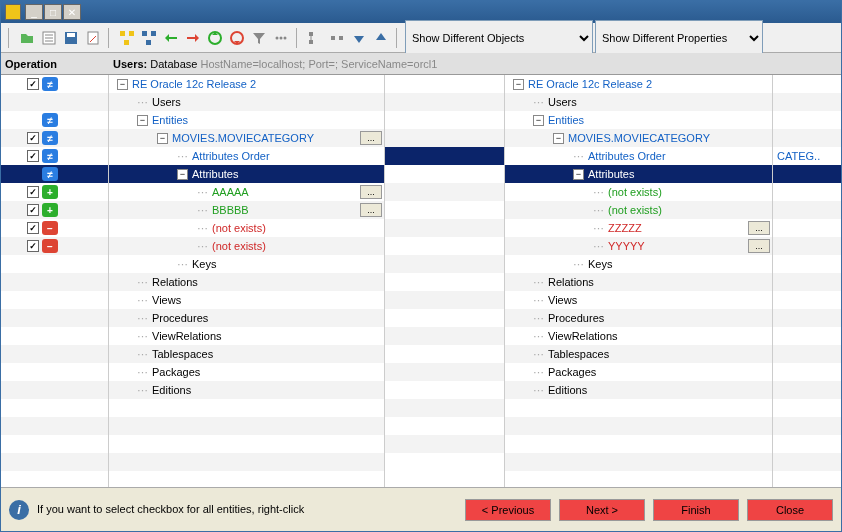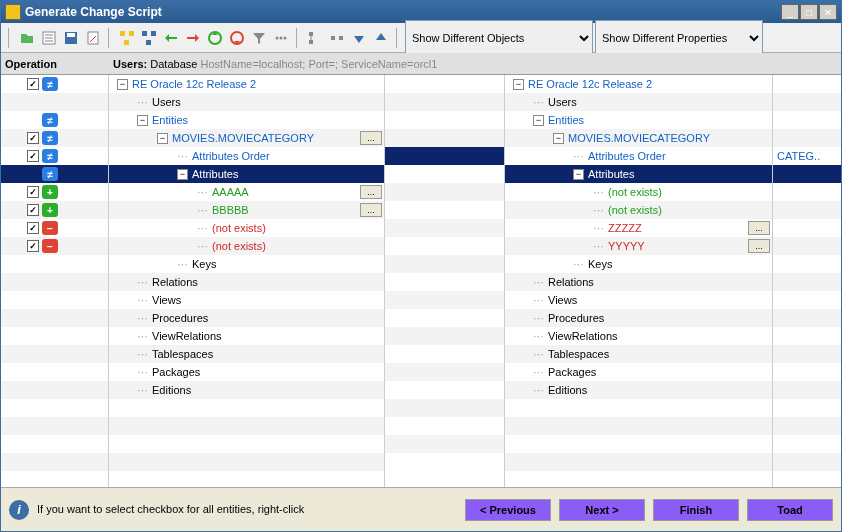--- a/index.html
+++ b/index.html
@@ -53,30 +53,29 @@
 .exp { width: 11px; height: 11px; border: 1px solid #888; display: inline-flex; align-items: center; justify-content: center; font-size: 9px; margin-right: 4px; background: #fff; color: #000; cursor: pointer; }
 .treerow { padding-left: 4px; }
 .lines { color: #aaa; }
 .morebtn { margin-left: auto; margin-right: 2px; width: 22px; height: 14px; background: #ece9d8; border: 1px solid #999; font-size: 9px; display: inline-flex; align-items: center; justify-content: center; cursor: pointer; }
 
 .detcell { padding-left: 4px; color: #1361c5; overflow: hidden; }
 
 .footer { height: 44px; border-top: 1px solid #aaa; background: #ece9d8; display: flex; align-items: center; padding: 4px 8px; gap: 8px; }
 .info-icon { width: 20px; height: 20px; border-radius: 50%; background: #3a6ea5; color: #fff; display: flex; align-items: center; justify-content: center; font-style: italic; font-weight: bold; font-size: 13px; }
 .hint { flex: 1; font-size: 11px; line-height: 1.2; }
-.btn { width: 86px; height: 22px; background: #8b5cf6; border: 1px solid #999; font-size: 11px; cursor: pointer; font-weight: bold; }
+.btn { width: 86px; height: 22px; background: #ef4444; border: 1px solid #999; font-size: 11px; cursor: pointer; }
 </style>
 </head>
 <body>
 
 <div class="window">
 
   <div class="titlebar">
     <span class="icon"></span>
-    <span class="title">Generate Change Script</span>
     <div class="winbtns">
       <span class="winbtn">_</span>
       <span class="winbtn">□</span>
       <span class="winbtn">✕</span>
     </div>
   </div>
 
   <div class="toolbar">
     <span class="sep"></span>
     <span class="tbtn">
@@ -524,16 +523,16 @@
   </div>
 
   <div class="footer">
     <span class="info-icon">i</span>
     <div class="hint">
       <span>If you want to select checkbox for all entities, right-click</span><br>
     </div>
     <button class="btn">&lt; Previous</button>
     <button class="btn">Next &gt;</button>
     <button class="btn">Finish</button>
-    <button class="btn">Toad</button>
+    <button class="btn">Close</button>
   </div>
 
 </div>
 
 </body></html>

